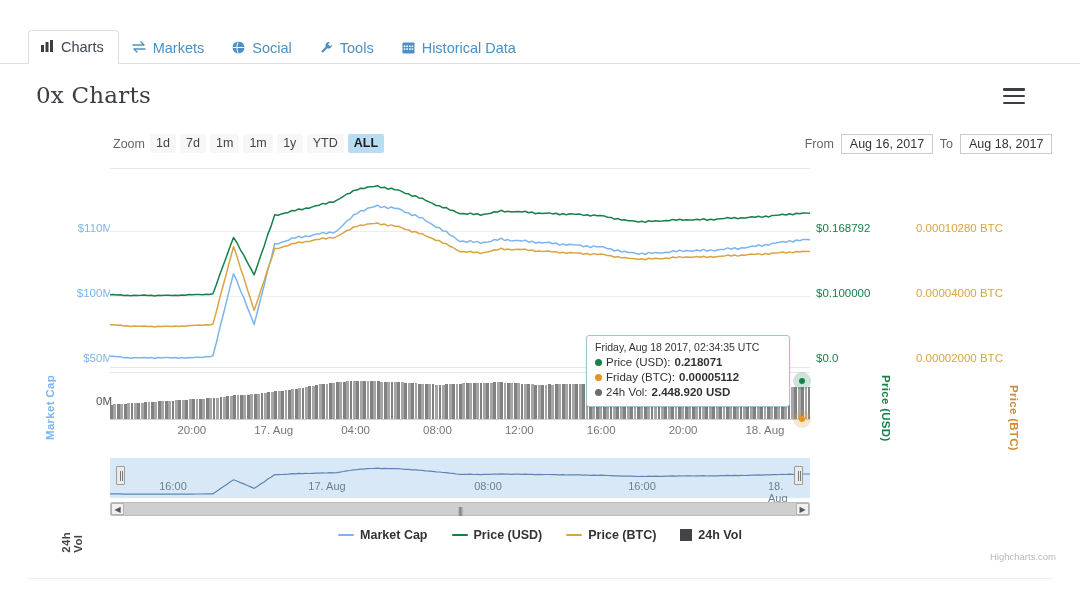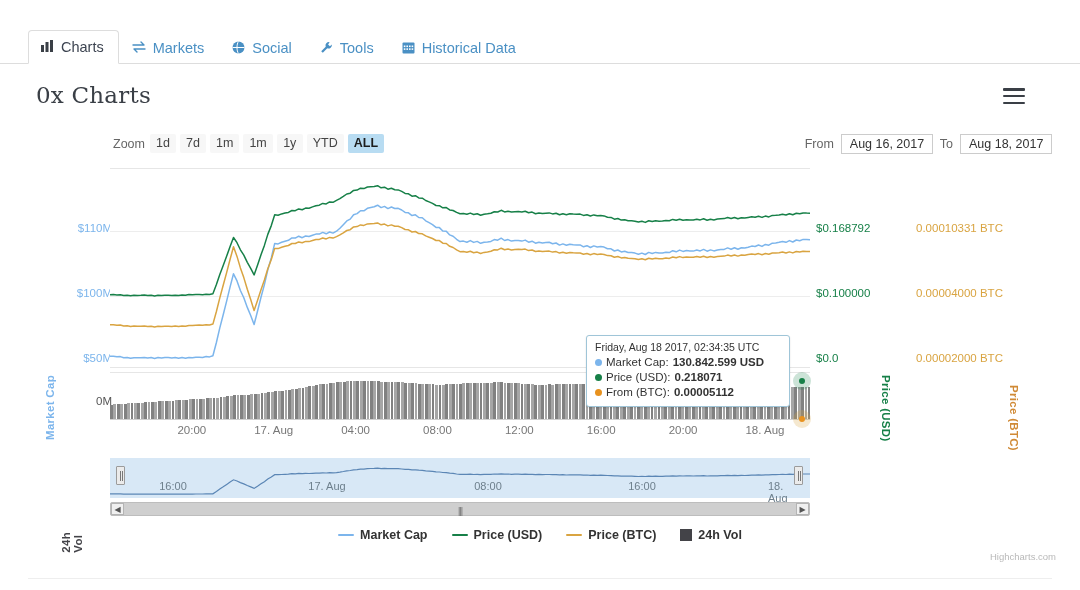--- a/index.html
+++ b/index.html
@@ -270,21 +270,21 @@
 
     <div class="ytick mcap" style="top:62px">$110M</div>
     <div class="ytick mcap" style="top:127px">$100M</div>
     <div class="ytick mcap" style="top:192px">$50M</div>
     <div class="ytick vol" style="top:235px">0M</div>
 
     <div class="ytick usd" style="top:62px">$0.168792</div>
     <div class="ytick usd" style="top:127px">$0.100000</div>
     <div class="ytick usd" style="top:192px">$0.0</div>
 
-    <div class="ytick btc" style="top:62px">0.00010331 BTC</div>
+    <div class="ytick btc" style="top:62px">0.00010280 BTC</div>
     <div class="ytick btc" style="top:127px">0.00004000 BTC</div>
     <div class="ytick btc" style="top:192px">0.00002000 BTC</div>
 
     <div class="plotbox">
       <div class="gridline" style="top:62px"></div>
       <div class="gridline" style="top:127px"></div>
       <svg id="series-svg" width="700" height="200" viewBox="0 0 700 200" preserveAspectRatio="none" style="position:absolute;left:0;top:0">
           <path d="M0.0,187.2L3.4,187.2L6.9,187.8L10.3,187.6L13.7,188.7L17.2,188.4L20.6,189.3L24.0,188.7L27.5,188.8L30.9,188.7L34.3,188.4L37.7,189.1L41.2,188.6L44.6,189.4L48.0,188.6L51.5,189.0L54.9,188.5L58.3,188.6L61.8,188.9L65.2,188.6L68.6,189.3L72.1,188.6L75.5,189.2L78.9,188.4L82.4,188.8L85.8,188.3L89.2,188.2L92.6,188.4L96.1,187.6L99.5,187.9L102.9,186.8L106.4,173.5L109.8,158.9L113.2,145.7L116.7,131.9L120.1,117.9L123.5,104.8L127.0,111.9L130.4,121.5L133.8,128.7L137.3,138.4L140.7,146.5L144.1,155.5L147.5,142.3L151.0,128.3L154.4,115.6L157.8,100.8L161.3,88.9L164.7,74.4L168.1,74.9L171.6,73.3L175.0,72.2L178.4,71.3L181.9,68.9L185.3,69.1L188.7,67.2L192.2,68.7L195.6,67.0L199.0,67.5L202.5,66.2L205.9,65.1L209.3,65.1L212.7,63.4L216.2,64.8L219.6,63.0L223.0,64.1L226.5,62.2L229.9,59.3L233.3,55.7L236.8,51.9L240.2,50.1L243.6,45.7L247.1,44.6L250.5,41.7L253.9,41.8L257.4,39.3L260.8,38.4L264.2,37.8L267.6,36.2L271.1,38.6L274.5,37.4L277.9,39.6L281.4,38.0L284.8,39.5L288.2,39.3L291.7,41.0L295.1,43.4L298.5,43.8L302.0,46.6L305.4,45.8L308.8,48.5L312.3,48.7L315.7,51.8L319.1,53.7L322.5,55.6L326.0,58.4L329.4,58.6L332.8,62.0L336.3,62.2L339.7,65.9L343.1,67.2L346.6,70.3L350.0,72.6L353.4,72.1L356.9,73.2L360.3,71.6L363.7,73.4L367.2,72.4L370.6,74.3L374.0,73.2L377.5,72.9L380.9,72.4L384.3,70.6L387.7,71.2L391.2,69.2L394.6,71.5L398.0,70.6L401.5,72.1L404.9,71.6L408.3,71.4L411.8,72.1L415.2,71.1L418.6,73.2L422.1,72.2L425.5,74.2L428.9,73.2L432.4,73.9L435.8,73.6L439.2,73.3L442.6,74.7L446.1,74.0L449.5,76.1L452.9,74.9L456.4,76.3L459.8,75.2L463.2,75.7L466.7,76.1L470.1,75.9L473.5,77.8L477.0,76.7L480.4,78.5L483.8,76.9L487.3,78.0L490.7,77.5L494.1,78.1L497.5,79.7L501.0,79.8L504.4,82.0L507.8,81.0L511.3,82.9L514.7,82.2L518.1,83.5L521.6,83.6L525.0,84.1L528.4,85.2L531.9,84.1L535.3,85.5L538.7,83.4L542.2,84.5L545.6,83.4L549.0,84.1L552.5,84.0L555.9,83.2L559.3,83.6L562.7,81.7L566.2,82.8L569.6,81.1L573.0,82.4L576.5,81.6L579.9,82.1L583.3,82.1L586.8,81.0L590.2,81.9L593.6,80.4L597.1,82.2L600.5,80.9L603.9,81.9L607.4,81.0L610.8,80.4L614.2,80.4L617.6,78.9L621.1,80.2L624.5,78.7L627.9,80.3L631.4,78.8L634.8,79.1L638.2,78.2L641.7,77.1L645.1,77.5L648.5,76.0L652.0,77.4L655.4,75.4L658.8,76.2L662.3,74.2L665.7,73.9L669.1,73.3L672.5,72.4L676.0,73.3L679.4,71.6L682.8,73.0L686.3,71.0L689.7,71.7L693.1,70.4L696.6,70.5L700.0,70.7" fill="none" stroke="#7cb5ec" stroke-width="1.5" stroke-linejoin="round"></path>
           <path d="M0.0,125.7L3.4,125.6L6.9,126.0L10.3,125.7L13.7,126.5L17.2,126.2L20.6,126.8L24.0,126.3L27.5,126.4L30.9,126.3L34.3,126.1L37.7,126.6L41.2,126.3L44.6,126.9L48.0,126.3L51.5,126.6L54.9,126.2L58.3,126.3L61.8,126.5L65.2,126.2L68.6,126.6L72.1,125.9L75.5,126.3L78.9,125.5L82.4,125.7L85.8,125.4L89.2,125.4L92.6,125.7L96.1,125.2L99.5,125.5L102.9,124.7L106.4,115.6L109.8,105.5L113.2,96.5L116.7,87.1L120.1,77.4L123.5,68.5L127.0,73.7L130.4,80.8L133.8,86.1L137.3,93.3L140.7,99.3L144.1,105.9L147.5,96.2L151.0,85.8L154.4,76.4L157.8,65.4L161.3,56.6L164.7,45.8L168.1,46.2L171.6,44.9L175.0,44.1L178.4,43.4L181.9,41.5L185.3,41.7L188.7,39.9L192.2,40.7L195.6,39.1L199.0,39.2L202.5,37.9L205.9,36.8L209.3,36.2L212.7,34.4L216.2,34.9L219.6,32.9L223.0,33.3L226.5,31.3L229.9,29.6L233.3,27.4L236.8,25.0L240.2,24.2L243.6,21.4L247.1,21.1L250.5,19.2L253.9,19.6L257.4,18.0L260.8,17.7L264.2,17.6L267.6,16.7L271.1,18.8L274.5,18.2L277.9,20.2L281.4,19.3L284.8,20.7L288.2,20.9L291.7,22.4L295.1,24.4L298.5,24.8L302.0,27.2L305.4,26.7L308.8,28.9L312.3,29.2L315.7,31.5L319.1,32.9L322.5,34.4L326.0,36.5L329.4,36.7L332.8,38.8L336.3,38.6L339.7,40.9L343.1,41.5L346.6,43.4L350.0,44.8L353.4,44.4L356.9,45.2L360.3,44.1L363.7,45.5L367.2,44.8L370.6,46.2L374.0,45.2L377.5,44.8L380.9,44.3L384.3,42.7L387.7,43.0L391.2,41.3L394.6,42.9L398.0,42.2L401.5,43.1L404.9,42.7L408.3,42.5L411.8,42.9L415.2,42.3L418.6,43.8L422.1,43.1L425.5,44.7L428.9,43.9L432.4,44.5L435.8,44.2L439.2,43.9L442.6,44.9L446.1,44.2L449.5,45.8L452.9,44.7L456.4,45.7L459.8,44.8L463.2,45.1L466.7,45.3L470.1,45.1L473.5,46.4L477.0,45.7L480.4,47.0L483.8,45.9L487.3,46.8L490.7,46.4L494.1,46.9L497.5,48.2L501.0,48.4L504.4,50.2L507.8,49.5L511.3,51.1L514.7,50.7L518.1,51.7L521.6,51.8L525.0,52.2L528.4,53.1L531.9,52.3L535.3,53.4L538.7,51.8L542.2,52.6L545.6,51.7L549.0,52.2L552.5,52.1L555.9,51.4L559.3,51.8L562.7,50.4L566.2,51.3L569.6,50.2L573.0,51.3L576.5,50.7L579.9,51.1L583.3,51.1L586.8,50.2L590.2,50.9L593.6,49.8L597.1,51.2L600.5,50.2L603.9,50.9L607.4,50.1L610.8,49.7L614.2,49.6L617.6,48.5L621.1,49.5L624.5,48.5L627.9,49.8L631.4,48.7L634.8,49.0L638.2,48.4L641.7,47.8L645.1,48.2L648.5,47.3L652.0,48.4L655.4,47.1L658.8,47.9L662.3,46.4L665.7,46.3L669.1,45.9L672.5,45.2L676.0,46.0L679.4,44.7L682.8,45.8L686.3,44.3L689.7,44.8L693.1,43.9L696.6,44.1L700.0,44.2" fill="none" stroke="#178048" stroke-width="1.5" stroke-linejoin="round"></path>
           <path d="M0.0,155.7L3.4,155.7L6.9,156.2L10.3,156.1L13.7,157.0L17.2,156.8L20.6,157.5L24.0,157.1L27.5,157.2L30.9,157.2L34.3,157.1L37.7,157.6L41.2,157.3L44.6,157.9L48.0,157.3L51.5,157.6L54.9,157.2L58.3,157.3L61.8,157.5L65.2,157.1L68.6,157.6L72.1,156.9L75.5,157.2L78.9,156.4L82.4,156.6L85.8,156.2L89.2,156.1L92.6,156.3L96.1,155.7L99.5,156.0L102.9,155.1L106.4,142.5L109.8,128.9L113.2,116.3L116.7,103.4L120.1,90.3L123.5,77.8L127.0,87.4L130.4,98.9L133.8,108.6L137.3,120.2L140.7,130.6L144.1,141.6L147.5,131.5L151.0,120.8L154.4,111.0L157.8,99.7L161.3,90.5L164.7,79.4L168.1,79.6L171.6,78.3L175.0,77.3L178.4,76.5L181.9,74.5L185.3,74.5L188.7,72.9L192.2,73.8L195.6,72.4L199.0,72.6L202.5,71.5L205.9,70.5L209.3,70.4L212.7,69.0L216.2,69.9L219.6,68.4L223.0,69.1L226.5,67.6L229.9,65.9L233.3,63.8L236.8,61.5L240.2,60.7L243.6,57.9L247.1,57.6L250.5,55.9L253.9,56.4L257.4,54.9L260.8,54.7L264.2,54.6L267.6,53.9L271.1,55.8L274.5,55.1L277.9,56.9L281.4,55.9L284.8,57.2L288.2,57.2L291.7,58.6L295.1,60.5L298.5,60.8L302.0,63.0L305.4,62.5L308.8,64.6L312.3,64.8L315.7,66.9L319.1,68.2L322.5,69.5L326.0,71.5L329.4,71.6L332.8,74.2L336.3,74.5L339.7,77.3L343.1,78.5L346.6,80.9L350.0,82.7L353.4,82.5L356.9,83.3L360.3,82.3L363.7,83.7L367.2,83.1L370.6,84.5L374.0,83.4L377.5,82.9L380.9,82.3L384.3,80.7L387.7,80.9L391.2,79.2L394.6,80.7L398.0,80.0L401.5,80.9L404.9,80.5L408.3,80.3L411.8,80.6L415.2,80.1L418.6,81.6L422.1,81.0L425.5,82.5L428.9,81.9L432.4,82.5L435.8,82.3L439.2,82.1L442.6,83.1L446.1,82.6L449.5,84.1L452.9,83.2L456.4,84.2L459.8,83.4L463.2,83.8L466.7,84.1L470.1,84.0L473.5,85.2L477.0,84.5L480.4,85.7L483.8,84.6L487.3,85.4L490.7,85.1L494.1,85.5L497.5,86.6L501.0,86.7L504.4,88.2L507.8,87.5L511.3,88.9L514.7,88.4L518.1,89.3L521.6,89.5L525.0,89.8L528.4,90.6L531.9,89.8L535.3,90.8L538.7,89.3L542.2,90.1L545.6,89.3L549.0,89.8L552.5,89.7L555.9,89.1L559.3,89.4L562.7,88.0L566.2,88.8L569.6,87.6L573.0,88.6L576.5,88.0L579.9,88.3L583.3,88.3L586.8,87.5L590.2,88.2L593.6,87.2L597.1,88.5L600.5,87.5L603.9,88.2L607.4,87.6L610.8,87.2L614.2,87.1L617.6,86.1L621.1,87.0L624.5,86.0L627.9,87.1L631.4,86.0L634.8,86.2L638.2,85.6L641.7,85.0L645.1,85.5L648.5,84.6L652.0,85.7L655.4,84.5L658.8,85.2L662.3,84.0L665.7,83.9L669.1,83.7L672.5,83.1L676.0,84.0L679.4,82.9L682.8,83.9L686.3,82.5L689.7,83.0L693.1,82.2L696.6,82.4L700.0,82.5" fill="none" stroke="#d9a441" stroke-width="1.5" stroke-linejoin="round"></path>
@@ -294,33 +294,33 @@
     <div class="halo" style="left:793px; top:212px; background:rgba(23,128,72,.22);">
       <b style="background:#178048"></b>
     </div>
     <div class="halo" style="left:793px; top:250px; background:rgba(217,164,65,.25);">
       <b style="background:#e8921f"></b>
     </div>
 
     <div class="tooltip">
       <div class="tt-date">Friday, Aug 18 2017, 02:34:35 UTC</div>
       <div class="tt-row">
-        <span class="tt-dot" style="background:#7cb5ec"></span>
-        <span>Market Cap:</span>
-        <span class="tt-val">130.842.599 USD</span>
-      </div>
-      <div class="tt-row">
         <span class="tt-dot" style="background:#178048"></span>
         <span>Price (USD):</span>
         <span class="tt-val">0.218071</span>
       </div>
       <div class="tt-row">
         <span class="tt-dot" style="background:#e8921f"></span>
-        <span>From (BTC):</span>
+        <span>Friday (BTC):</span>
         <span class="tt-val">0.00005112</span>
+      </div>
+      <div class="tt-row">
+        <span class="tt-dot" style="background:#6a6a70"></span>
+        <span>24h Vol:</span>
+        <span class="tt-val">2.448.920 USD</span>
       </div>
     </div>
 
     <div class="volbox">
       <div class="volbars" id="volbars">
           <i style="height: 31.4286%; opacity: 0.88;"></i>
           <i style="height: 32.0037%; opacity: 0.62;"></i>
           <i style="height: 32.364%; opacity: 0.88;"></i>
           <i style="height: 33.016%; opacity: 0.62;"></i>
           <i style="height: 33.1826%; opacity: 0.88;"></i>

